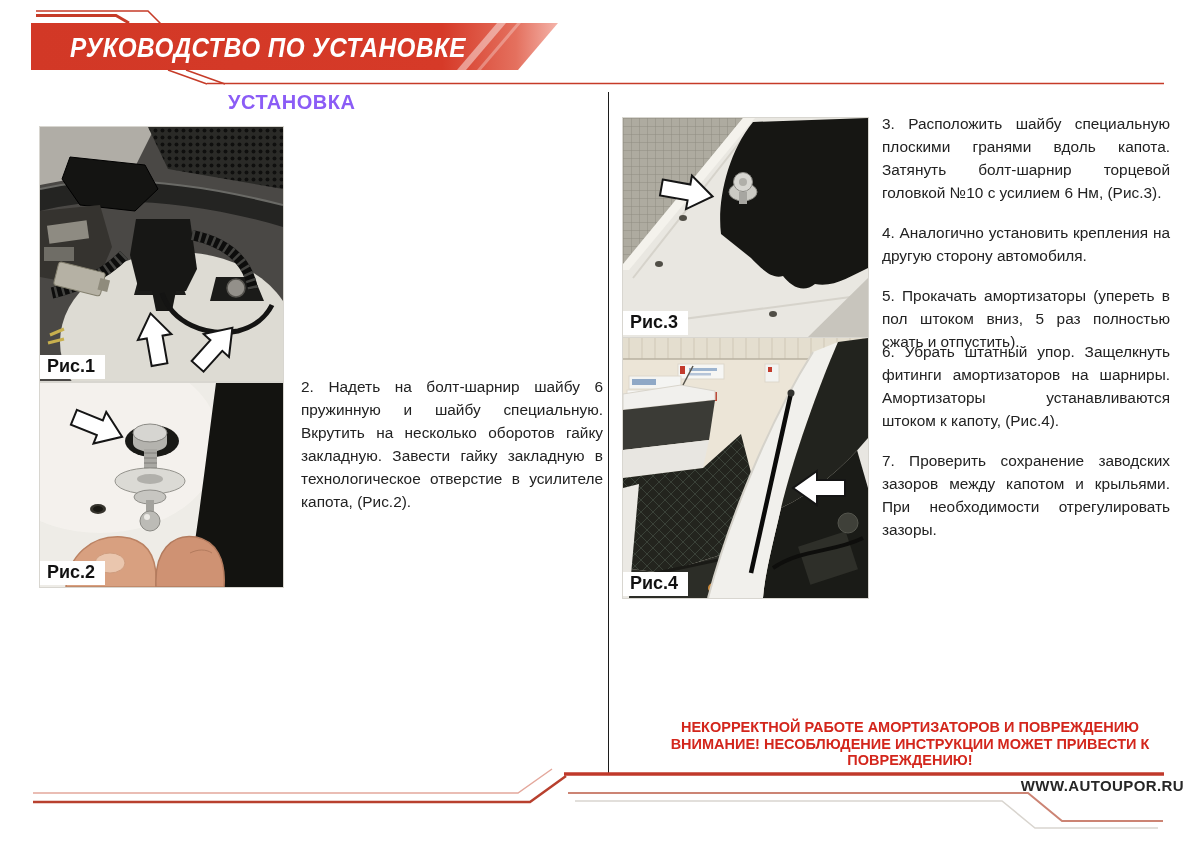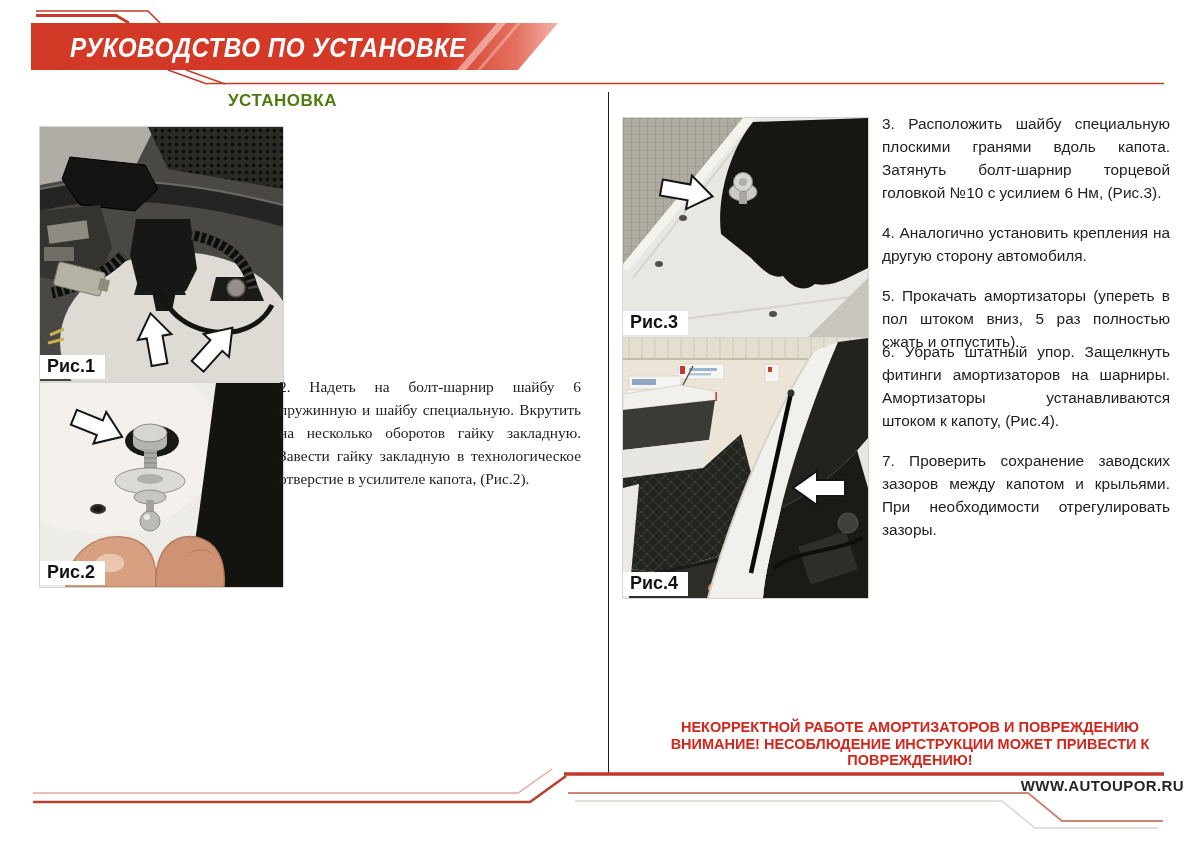--- a/index.html
+++ b/index.html
@@ -2,21 +2,21 @@
 <html lang="ru"><head>
 <meta charset="utf-8">
 <style>
   html,body{margin:0;padding:0;background:#ffffff;}
   .page{position:relative;width:1200px;height:848px;background:#fff;overflow:hidden;
         font-family:"Liberation Sans",sans-serif;color:#1e1e1e;}
   svg{display:block;}
   .hdr-gfx{position:absolute;left:0;top:0;}
   .banner-title{position:absolute;left:70px;top:33px;color:#fff;font-weight:700;font-style:italic;
         font-size:27px;letter-spacing:.5px;transform:scaleX(.9);transform-origin:left center;white-space:nowrap;}
-  .section-title{position:absolute;left:228px;top:91px;font-size:17px;font-weight:700;color:#4d7c0f;letter-spacing:.5px;}
+  .section-title{position:absolute;left:228px;top:91px;font-size:20px;font-weight:700;color:#8b5cf6;letter-spacing:.5px;}
   .vdivider{position:absolute;left:608px;top:92px;width:1px;height:681px;background:#1c1c1c;}
   .photo{position:absolute;margin:0;padding:0;outline:1px solid #d8d6d0;}
   .figlabel{position:absolute;left:0;bottom:2px;background:#fff;color:#111;font-weight:700;
         font-size:18px;line-height:1.12;padding:1px 10px 3px 7px;}
   .step{position:absolute;font-size:15.4px;line-height:23px;text-align:justify;color:#222;}
   .stepcol{position:absolute;font-size:15.4px;line-height:23px;text-align:justify;color:#222;}
   .step-flow + .step-flow{margin-top:17px;}
   .warning{position:absolute;left:636px;top:719px;width:548px;text-align:center;
         font-size:14.5px;line-height:16.5px;font-weight:700;color:#d3261c;}
   .ftr-gfx{position:absolute;left:0;top:760px;}
@@ -118,21 +118,21 @@
       <ellipse cx="70" cy="180" rx="15" ry="10" fill="#eac6ae" stroke="#cf9d7f"></ellipse>
       <path d="M116,204 C114,168 132,150 156,154 C176,158 186,176 184,204 Z" fill="#cf9273" stroke="#b37b5e" stroke-width="1.5"></path>
       <path d="M150,170 C158,166 166,166 172,170" fill="none" stroke="#b37b5e"></path>
       <g transform="translate(58,44) rotate(22)">
         <polygon points="-26,-8 2,-8 2,-17 26,0 2,17 2,8 -26,8" fill="#fff" stroke="#151515" stroke-width="2"></polygon>
       </g>
     </svg>
     <figcaption class="figlabel">Рис.2</figcaption>
   </figure>
 
-  <div class="step" style="left:279px;top:375px;width:302px;font-family:Liberation Serif, serif;">2. Надеть на болт-шарнир шайбу 6 пружинную и шайбу специальную. Вкрутить на несколько оборотов гайку закладную. Завести гайку закладную в технологическое отверстие в усилителе капота, (Рис.2).</div>
+  <div class="step" style="left:301px;top:375px;width:302px;">2. Надеть на болт-шарнир шайбу 6 пружинную и шайбу специальную. Вкрутить на несколько оборотов гайку закладную. Завести гайку закладную в технологическое отверстие в усилителе капота, (Рис.2).</div>
 
   <figure class="photo" style="left:623px;top:118px;width:245px;height:219px;">
     <svg width="245" height="219" viewBox="0 0 245 219">
       <defs>
         <pattern id="grid3" width="8" height="8" patternUnits="userSpaceOnUse">
           <rect width="8" height="8" fill="#aeaba0"></rect>
           <path d="M0,0 H8 M0,0 V8" stroke="#908d82" stroke-width="1"></path>
         </pattern>
       </defs>
       <rect width="245" height="219" fill="#e9e7e1"></rect>

